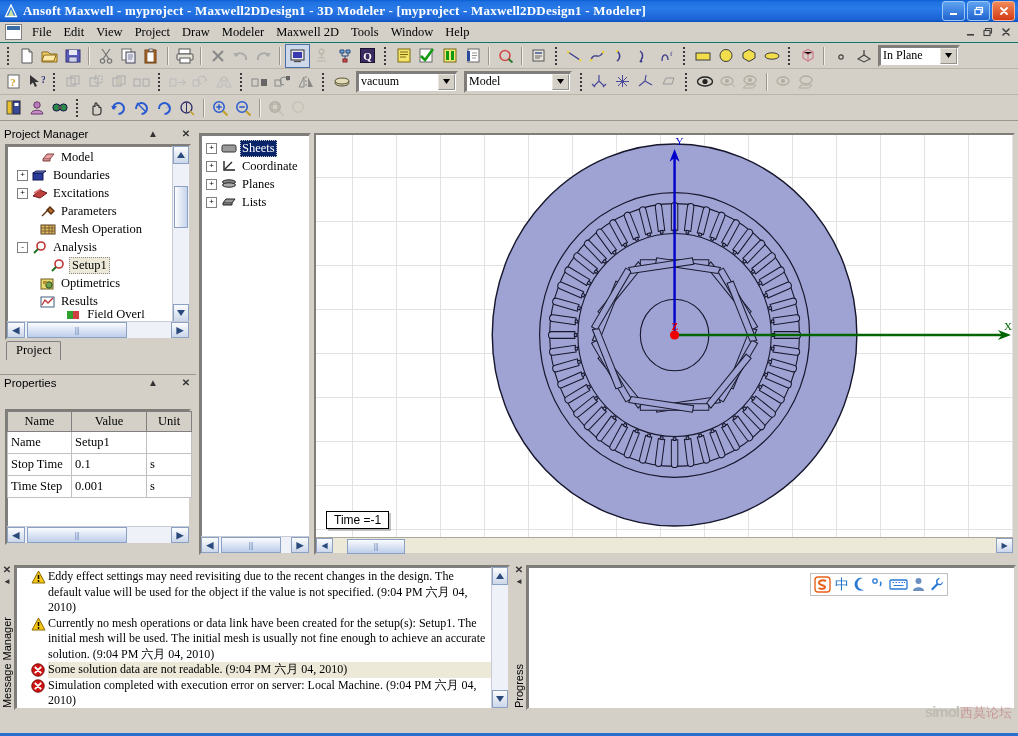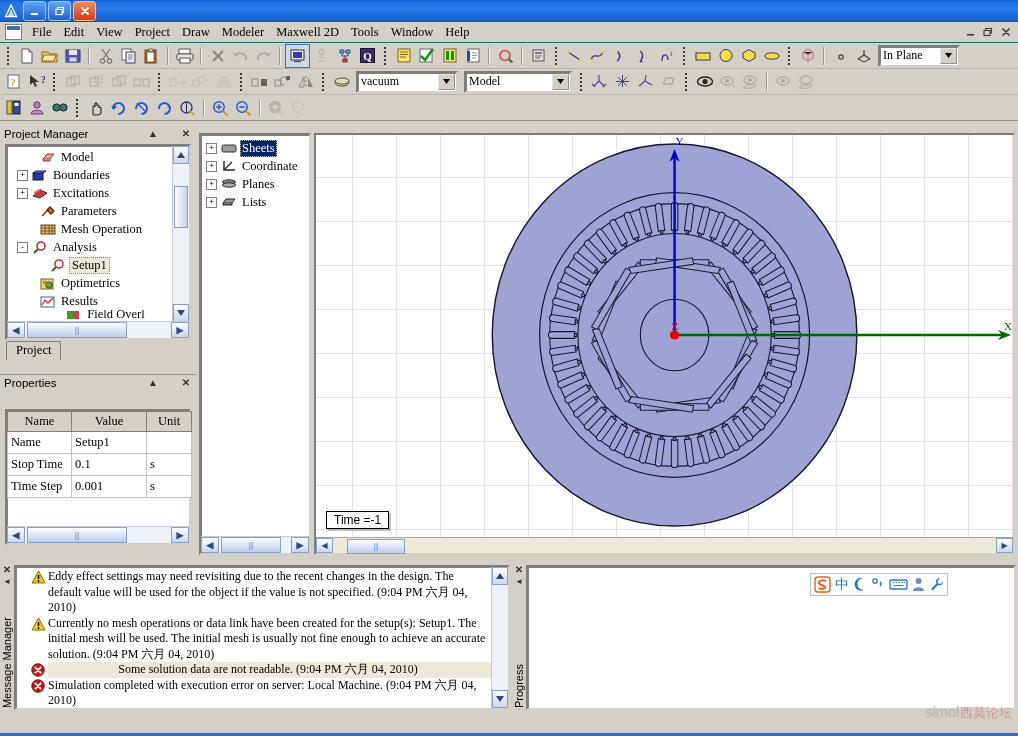--- a/index.html
+++ b/index.html
@@ -174,21 +174,21 @@
   .vertbar .vtext{
     writing-mode:vertical-rl;transform:rotate(180deg);margin-top:auto;margin-bottom:6px;
     font-family:"Liberation Sans",sans-serif;font-size:11px;color:#000;white-space:nowrap;
   }
   .msgbox{flex:1 1 auto;min-width:0;border:2px inset #d4d0c8;background:#fff;margin:3px 2px 4px 0;
     position:relative;overflow:hidden;box-shadow:inset 1px 1px 0 #808080;}
   .msglist{position:absolute;left:0;top:0;right:16px;bottom:0;padding:2px 0 0 1px;overflow:hidden;}
   .msgrow{display:flex;align-items:flex-start;font-family:"Liberation Serif",serif;font-size:12px;line-height:15.5px;}
   .msgicon{width:15px;height:14px;margin:1px 2px 0 14px;flex:0 0 auto;}
   .msgtext{flex:1 1 auto;padding-right:4px;}
-  .msgtext.hl{background:#ece9d8;text-align:center;}
+  .msgtext.hl{background:#ece9d8;}
   .progbox{flex:1 1 auto;min-width:0;border:2px inset #d4d0c8;background:#fff;margin:3px 2px 4px 0;position:relative;overflow:hidden;
     box-shadow:inset 1px 1px 0 #808080;}
   .imebar{position:absolute;left:282px;top:6px;height:21px;background:#fff;border:1px solid #bfbfbf;
     display:flex;align-items:center;padding:0 3px;gap:4px;}
   .imebar .ii{display:flex;align-items:center;justify-content:center;height:17px;}
 
   
   .statusbar{
     position:absolute;left:0;bottom:0;right:0;height:22px;background:#d4d0c8;
     border-top:1px solid #fff;display:flex;align-items:center;
@@ -208,20 +208,21 @@
 
 <div class="app">
 
   <div class="titlebar">
     <span class="appicon">
       <svg width="14" height="14" viewBox="0 0 14 14">
         <path d="M7 1 L12.5 12.5 L1.5 12.5 Z" fill="none" stroke="#ffffff" stroke-width="1.3"></path>
         <path d="M7 5 L10 12 L4 12 Z" fill="#cfe4a0"></path>
       </svg>
     </span>
+    <span class="ttext">Ansoft Maxwell - myproject - Maxwell2DDesign1 - 3D Modeler - [myproject - Maxwell2DDesign1 - Modeler]</span>
     <span class="wbtns">
       <span class="wbtn">
         <svg width="9" height="9" viewBox="0 0 9 9">
             <rect x="1" y="6" width="7" height="2" fill="#fff"></rect>
           </svg>
       </span>
       <span class="wbtn">
         <svg width="10" height="10" viewBox="0 0 10 10">
           <rect x="2.5" y="1.5" width="6" height="5" fill="none" stroke="#fff" stroke-width="1.2"></rect>
           <rect x="1" y="3.5" width="6" height="5" fill="#2a7ae8" stroke="#fff" stroke-width="1.2"></rect>

